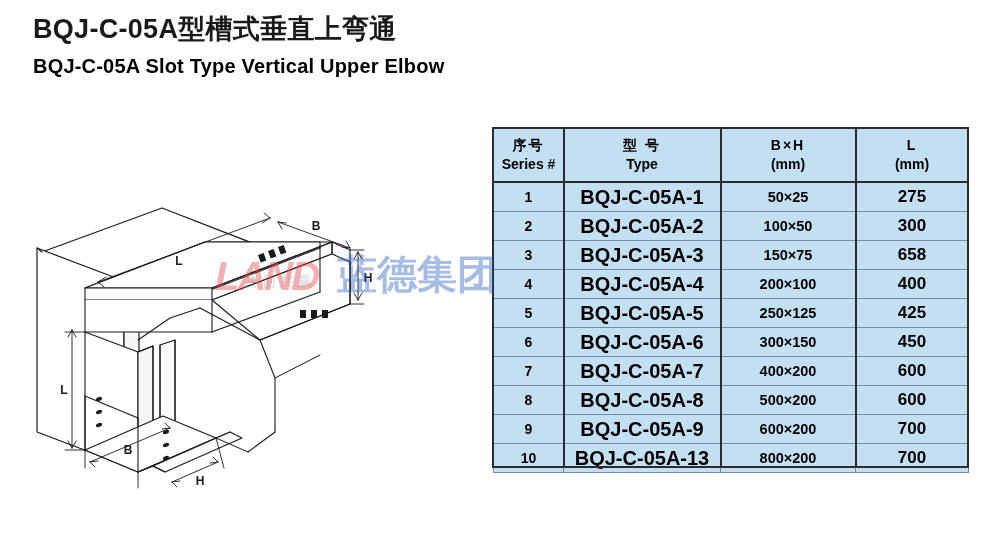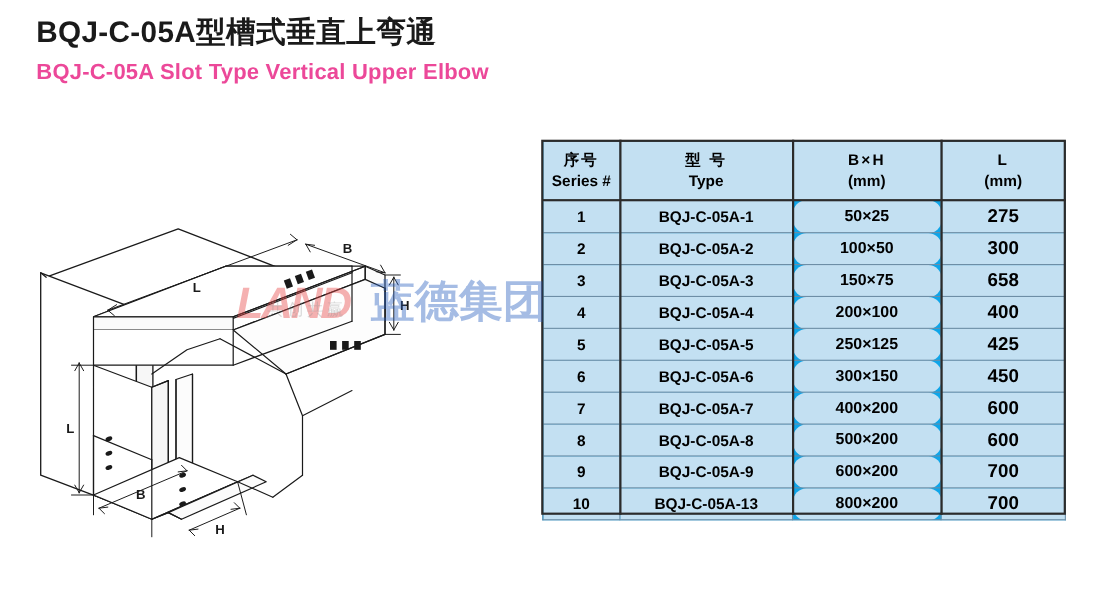--- a/index.html
+++ b/index.html
@@ -28,21 +28,21 @@
     font-weight: bold;
     color: #1a1a1a;
     letter-spacing: 0.3px;
     line-height: 1.15;
     white-space: nowrap;
   }
   #title-en {
     margin-top: 10px;
     font-size: 20px;
     font-weight: bold;
-    color: #ec4899;
+    color: #000000;
     letter-spacing: 0.2px;
     line-height: 1.15;
     white-space: nowrap;
   }
 
   
   #drawing {
     position: absolute;
     left: 20px;
     top: 200px;
@@ -96,21 +96,21 @@
   }
 
   
   #spec-table {
     position: absolute;
     left: 493px;
     top: 128px;
     width: 475px;
     border-collapse: collapse;
     table-layout: fixed;
-    background: #0ea5e9;
+    background: #5eead4;
     z-index: 2;
   }
   #spec-table td, #spec-table th {
     border: 1px solid #6d8ea6;
     background: #c3e0f2;
     text-align: center;
     vertical-align: middle;
     color: #000000;
     font-weight: bold;
     padding: 0;
@@ -120,22 +120,22 @@
     font-size: 14px;
     line-height: 1.35;
     border-bottom: 2px solid #2b2b2b;
   }
   #spec-table thead th .hdr-top { display: block; letter-spacing: 2px; }
   #spec-table thead th .hdr-bot { display: block; letter-spacing: 0px; }
   #spec-table tbody td {
     height: 28px;
     font-size: 14px;
   }
-  #spec-table tbody td.c-type { font-size: 14px; letter-spacing: 0px; margin-top: 32px; }
-  #spec-table tbody td.c-bh   { font-size: 14.5px; border-radius: 12px; }
+  #spec-table tbody td.c-type { font-size: 20px; letter-spacing: 0px; margin-top: 32px; }
+  #spec-table tbody td.c-bh   { font-size: 14.5px; }
   #spec-table tbody td.c-l    { font-size: 17px; }
   .col-1 { width: 70px; }
   .col-2 { width: 157px; }
   .col-3 { width: 135px; }
   .col-4 { width: 113px; }
   
   #table-frame {
     position: absolute;
     left: 492px;
     top: 127px;

